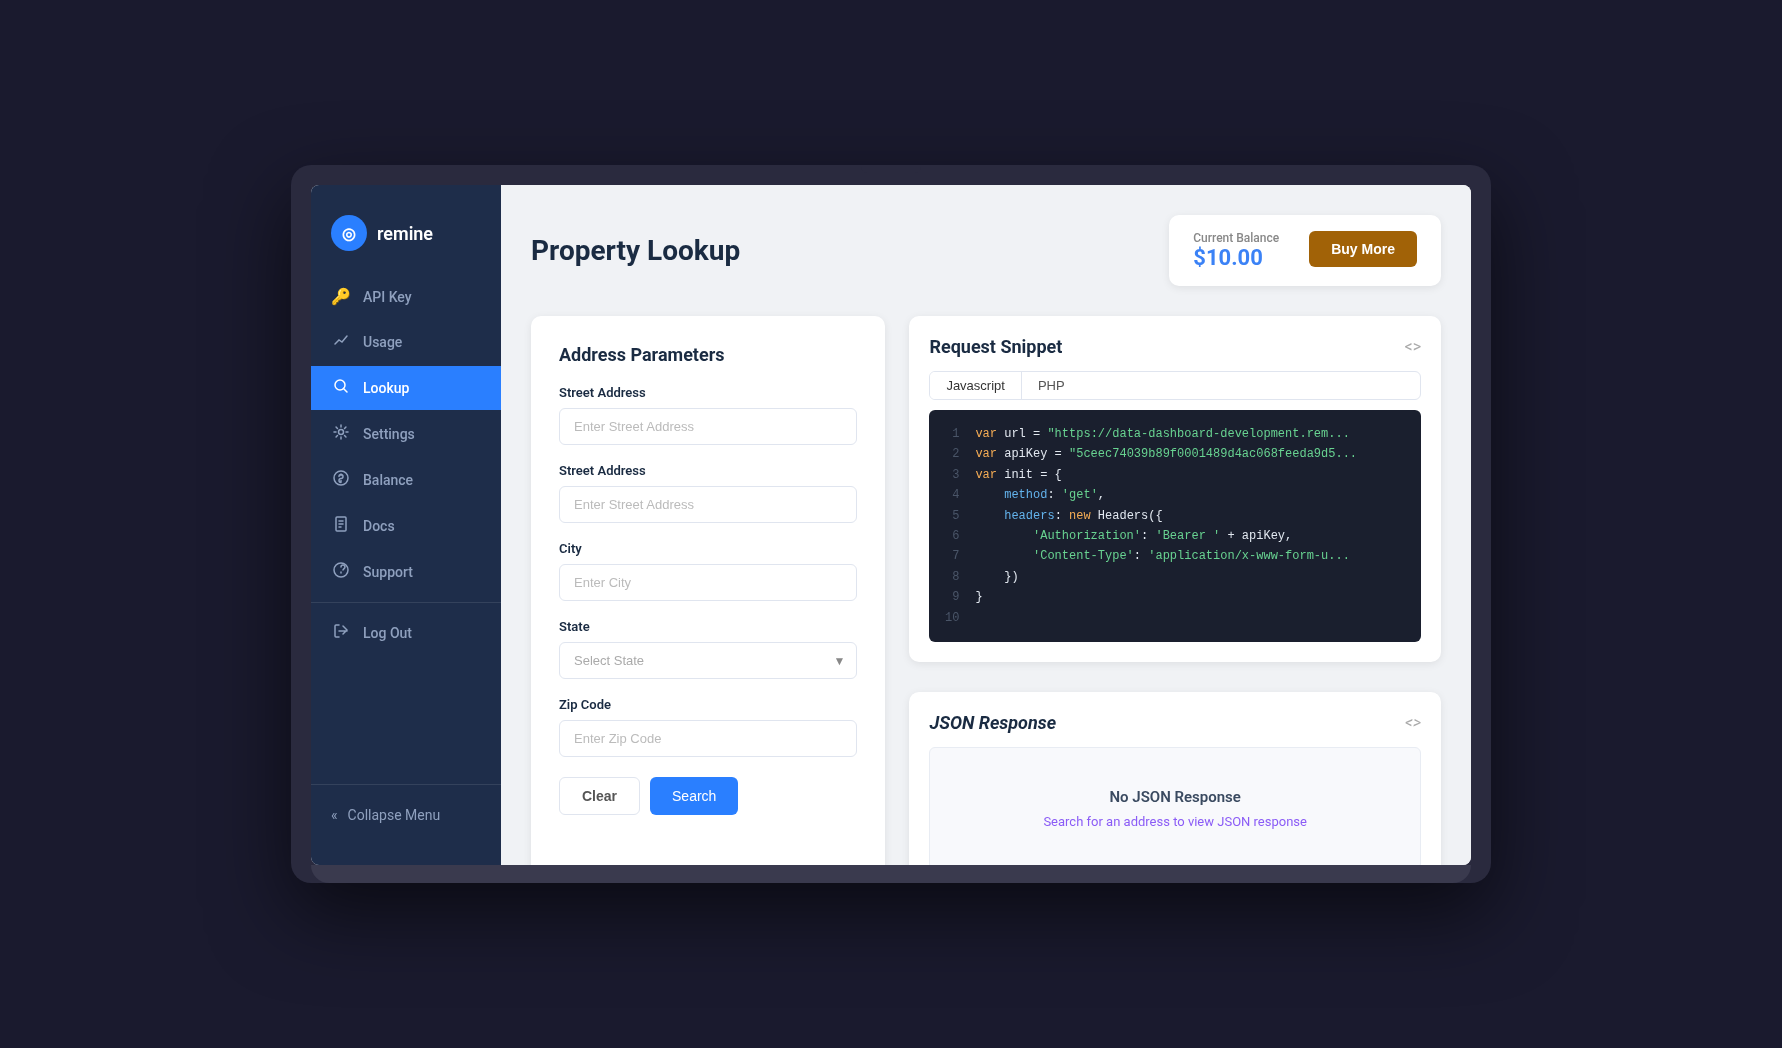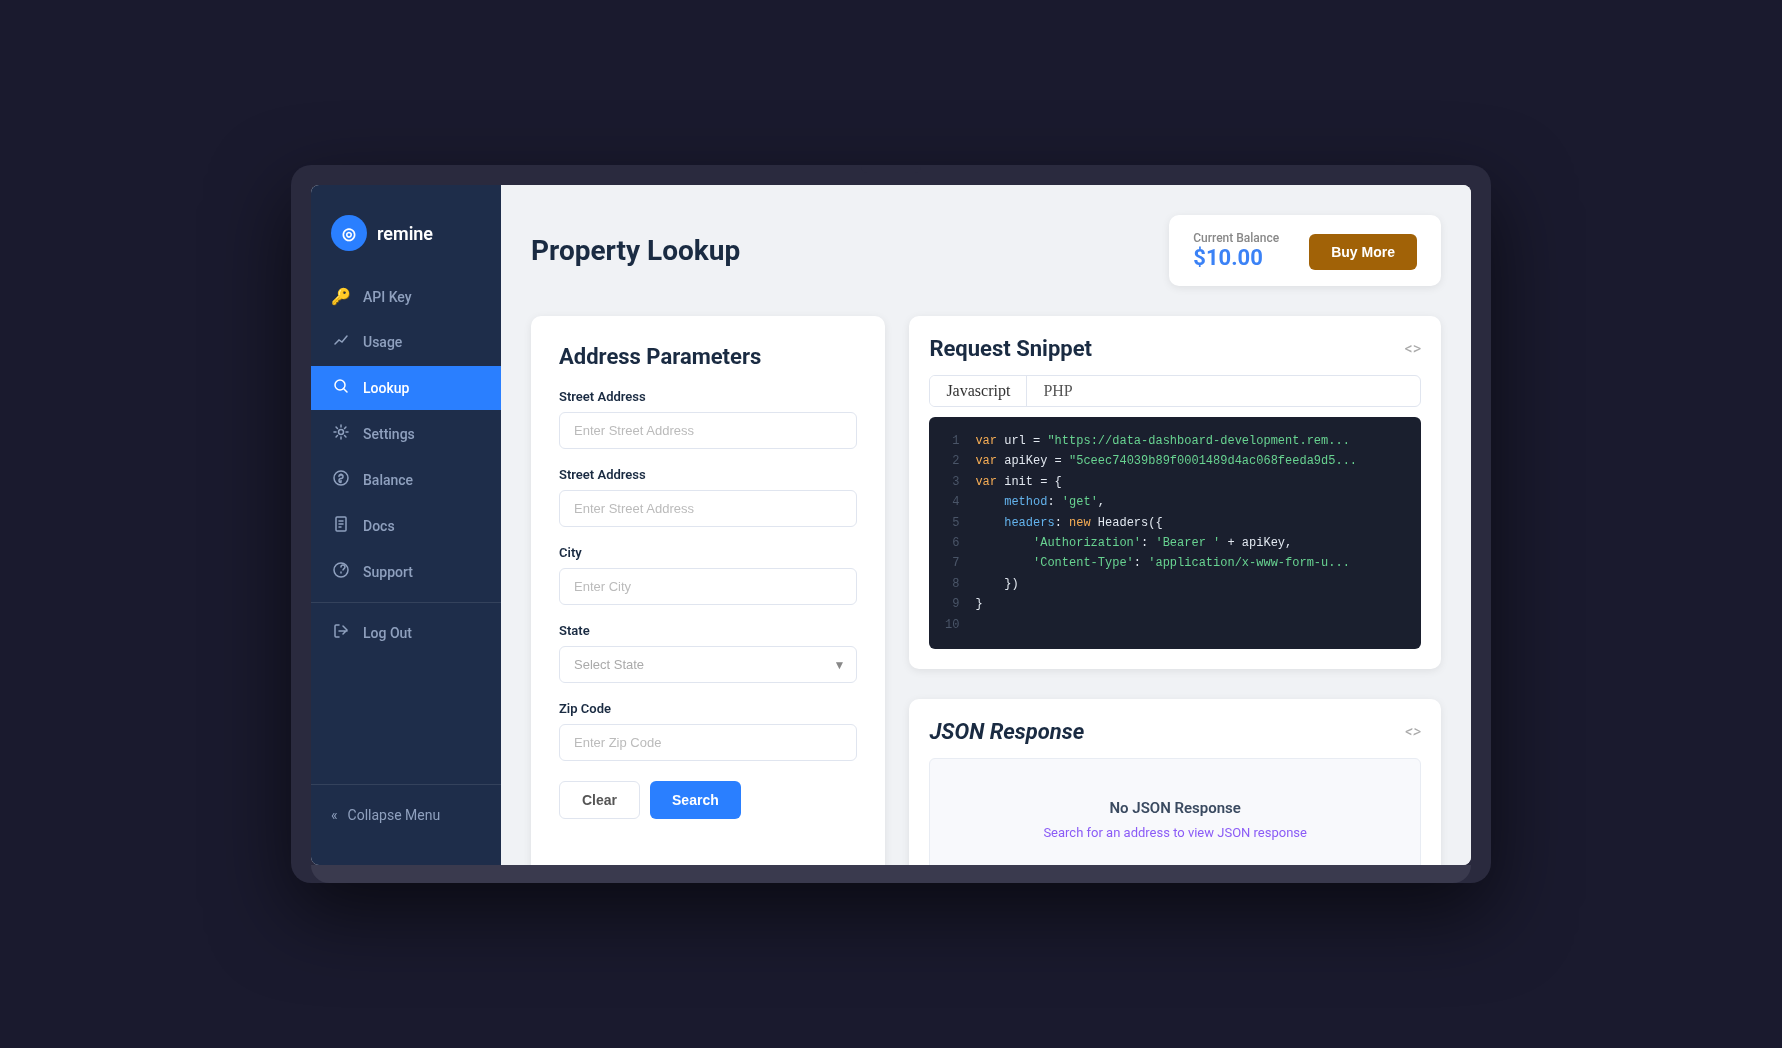--- a/index.html
+++ b/index.html
@@ -153,21 +153,21 @@
       font-weight: 700;
       color: #1a2b42;
       text-align: right;
     }
 
     .balance-card {
       background: white;
       border-radius: 10px;
       padding: 16px 24px;
       display: flex;
-      align-items: flex-end;
+      align-items: flex-start;
       gap: 30px;
       box-shadow: 0 2px 8px rgba(0,0,0,0.08);
     }
 
     .balance-info .balance-label {
       font-size: 12px;
       color: #888;
       font-weight: 500;
     }
 
@@ -196,21 +196,21 @@
 
     
     .card {
       background: white;
       border-radius: 10px;
       padding: 28px;
       box-shadow: 0 2px 8px rgba(0,0,0,0.08);
     }
 
     .card-title {
-      font-size: 22px;
+      font-size: 18px;
       font-weight: 700;
       color: #1a2b42;
       margin-bottom: 20px;
     }
 
     .form-group {
       margin-bottom: 18px;
     }
 
     .form-label {
@@ -279,21 +279,21 @@
       color: #555;
       cursor: pointer;
     }
 
     .search-btn {
       padding: 10px 22px;
       border: none;
       border-radius: 6px;
       background: #2a7fff;
       font-size: 14px;
-      font-weight: 700;
+      font-weight: 400;
       color: white;
       cursor: pointer;
     }
 
     
     .right-panel {
       display: flex;
       flex-direction: column;
       gap: 30px;
     }
@@ -314,27 +314,26 @@
 
     .code-tabs {
       display: flex;
       border: 1px solid #e0e5ef;
       border-radius: 6px;
       overflow: hidden;
     }
 
     .code-tab {
       padding: 6px 16px;
-      font-size: 16px;
+      font-size: 13px;
       font-weight: 500;
       cursor: pointer;
       background: white;
       color: #555;
       border: none;
-      font-family: Liberation Serif, serif;
     }
 
     .code-tab.active {
       background: white;
       color: #333;
       border-right: 1px solid #e0e5ef;
     }
 
     .code-snippet-icon {
       color: #aaa;

